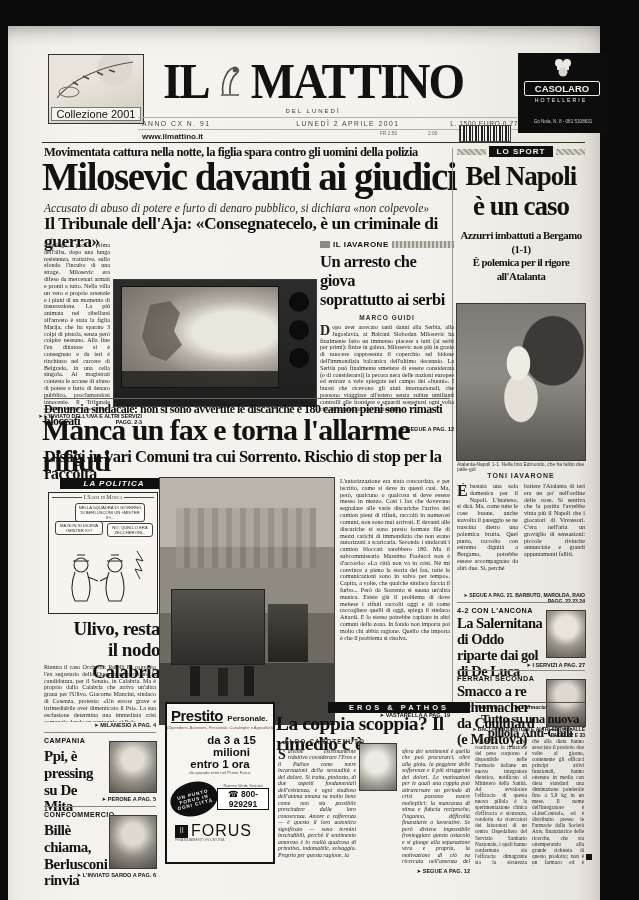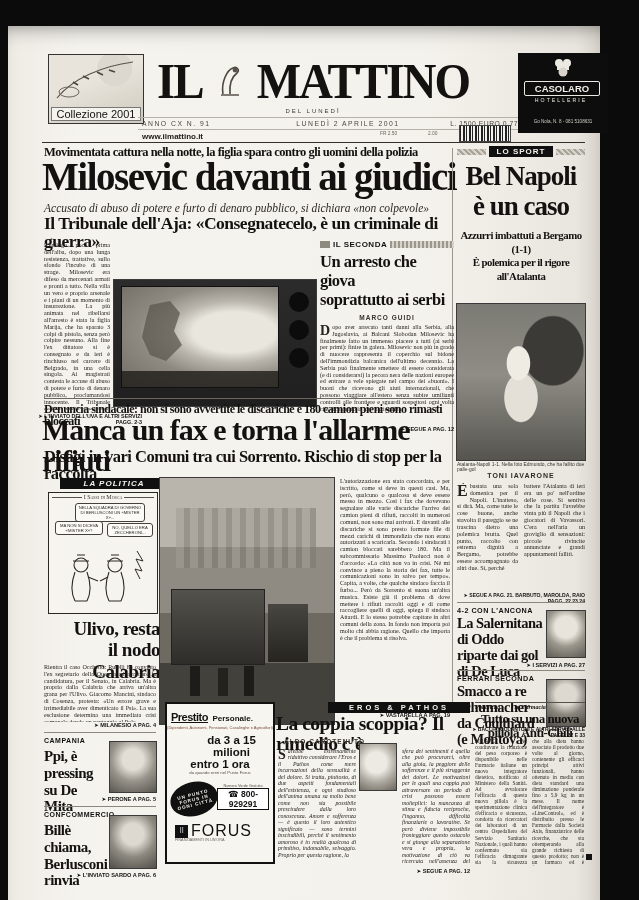--- a/index.html
+++ b/index.html
@@ -33,21 +33,21 @@
          radial-gradient(circle at 70% 20%,#ddd8cf 0 20%,transparent 21%),
          linear-gradient(160deg,#e8e4db 40%,#cfcabf 100%);">
       <svg class="abs" style="left:4px;top:3px" width="84" height="46" viewBox="0 0 84 46">
         <path d="M4 40 C 20 20, 50 8, 80 4" stroke="#5a554d" fill="none" stroke-width="1.2"></path>
         <path d="M30 18 l6 3 M44 14 l6 3 M56 12 l6 2 M20 24 l5 3" stroke="#4a463f" stroke-width="1.6" fill="none"></path>
         <ellipse cx="16" cy="34" rx="10" ry="5" fill="none" stroke="#6a655c" stroke-width="1"></ellipse>
       </svg>
       <div class="abs sans" style="left:2px;bottom:2px;right:2px;background:#f5f3ee;font-size:11px;text-align:center;border:1px solid #777;">Collezione 2001</div>
     </div>
 
-    <div class="abs" style="left:130px;top:26px;width:350px;height:58px;display:flex;align-items:center;justify-content:center;gap:14px;">
+    <div class="abs" style="left:130px;top:26px;width:350px;height:58px;display:flex;align-items:center;justify-content:center;gap:8px;">
       <span style="font-size:47px;font-weight:bold;letter-spacing:-2px;transform:scaleY(1.08);">IL</span>
       <svg width="26" height="34" viewBox="0 0 26 34">
         <path d="M6 30 C 4 18, 10 6, 16 4 C 20 2, 23 6, 20 9 C 16 12, 12 18, 13 30" fill="none" stroke="#4c473f" stroke-width="1.6"></path>
         <circle cx="18" cy="6" r="2.4" fill="#55504a"></circle>
         <path d="M4 31 h18" stroke="#4c473f" stroke-width="1.4"></path>
       </svg>
       <span style="font-size:47px;font-weight:bold;letter-spacing:-2px;transform:scaleY(1.08);">MATTINO</span>
     </div>
     <div class="abs sans" style="left:130px;top:82px;width:350px;text-align:center;font-size:6px;letter-spacing:2px;color:#3d3a34;">DEL LUNEDÌ</div>
 
@@ -97,21 +97,21 @@
       <div class="abs" style="right:4px;top:8px;width:26px;height:108px;">
         <div style="width:20px;height:20px;border-radius:50%;background:#0c0c0c;margin:4px auto;"></div>
         <div style="width:20px;height:20px;border-radius:50%;background:#0c0c0c;margin:8px auto;"></div>
         <div style="width:20px;height:20px;border-radius:50%;background:#0c0c0c;margin:8px auto;"></div>
       </div>
     </div>
 
     <div class="abs" style="left:312px;top:214px;width:134px;">
       <div style="display:flex;align-items:center;gap:3px;">
         <span style="width:10px;height:7px;background:#8d897f;display:inline-block;"></span>
-        <span class="label" style="font-size:8px;">IL SECONDA</span>
+        <span class="label" style="font-size:8px;">IL IAVARONE</span>
         <span style="flex:1;height:7px;background:repeating-linear-gradient(90deg,#9b978d 0 2px,#d8d4cb 2px 4px);"></span>
       </div>
       <div class="headline-serif" style="font-size:16.5px;margin-top:4px;line-height:1.15;">
         <div>Un arresto che giova</div>
         <div>soprattutto ai serbi</div>
       </div>
       <div class="sans" style="text-align:center;font-size:6.5px;font-weight:bold;letter-spacing:1px;color:#35322c;margin:4px 0 3px;">MARCO GUIDI</div>
       <div class="tiny just" style="height:102px;overflow:hidden;">
         <span class="dropcap">D</span><span>opo aver arrecato tanti danni alla Serbia, alla Jugoslavia, ai Balcani Slobodan Milosevic ha finalmente fatto un immenso piacere a tutti (ai serbi per primi): finire in galera. Milosevic non più in grado di nuocere rappresenta il coperchio sul bidone dell'immondizia balcanica dell'ultimo decennio. La Serbia può finalmente smettere di essere considerata (e di considerarsi) la pecora nera delle nazioni europee ed entrare a vele spiegate nel campo dei «buoni». I buoni che ricevono gli aiuti internazionali, che possono viaggiare all'estero senza subire umilianti controlli alle frontiere e sguardi sospettosi ogni volta che dichiarano la loro nazionalità.</span>
       </div>
@@ -223,21 +223,21 @@
       <div class="abs" style="left:30px;top:188px;width:10px;height:30px;background:#1d1c19;"></div>
       <div class="abs" style="left:58px;top:190px;width:10px;height:28px;background:#23221e;"></div>
       <div class="abs" style="left:84px;top:188px;width:10px;height:30px;background:#1d1c19;"></div>
     </div>
 
     <div class="abs tiny just" style="left:332px;top:452px;width:110px;height:232px;overflow:hidden;">L'autorizzazione era stata concordata, e per iscritto, come si deve in questi casi. Ma, però, qualcuno o qualcosa si deve essere messo in mezzo. Così i fax che dovevano segnalare alle varie discariche l'arrivo dei camion pieni di rifiuti, raccolti in numerosi comuni, non sono mai arrivati. E davanti alle discariche si sono presto formate file di mezzi carichi di immondizia che non erano autorizzati a scaricarla. Secondo i sindacati i camion bloccati sarebbero 180. Ma il subcommissario Massimo Paolucci non è d'accordo: «La città non va in crisi. Né mi convince a pieno la storia dei fax, tutte le comunicazioni sono in salvo per tempo». Capita, a volte, che qualche sindaco faccia il furbo... Però da Sorrento si suona un'altra musica. Esiste già il problema di dove mettere i rifiuti raccolti oggi e di come raccogliere quelli di oggi, spiega il sindaco Attardi. E lo stesso potrebbe capitare in altri comuni della zona. In fondo non importa poi molto chi abbia ragione. Quello che importa è che il problema si risolva.</div>
     <div class="abs ref" style="left:332px;top:686px;width:110px;">➤ VASTARELLA A PAG. 19</div>
 
     <div class="abs sans" style="left:157px;top:676px;width:106px;height:158px;border:2px solid #111;background:#f7f5f0;">
       <div style="padding:3px 4px 0;">
-        <span style="font-size:11px;font-weight:bold;letter-spacing:-.5px;text-decoration:underline;">Prestito</span>
+        <span style="font-size:15px;font-weight:bold;letter-spacing:-.5px;text-decoration:underline;">Prestito</span>
         <span style="font-size:8px;font-weight:bold;">Personale.</span>
       </div>
       <div style="font-size:4px;color:#7a4a3a;text-align:center;">(Dipendenti, Autonomi, Pensionati, Casalinghe e Agricoltori)</div>
       <div style="font-size:11.5px;font-weight:bold;text-align:center;margin-top:4px;margin-left:23px;">da 3 a 15 milioni</div>
       <div style="font-size:11.5px;font-weight:bold;text-align:center;">entro 1 ora</div>
       <div style="font-size:4.3px;text-align:center;color:#55514a;">da quando entri nel Punto Forus</div>
       <div class="abs badge" style="left:3px;top:78px;width:44px;height:30px;border-radius:50%;transform:rotate(-14deg);font-size:4.6px;display:flex;align-items:center;justify-content:center;padding:2px;">UN PUNTO FORUS IN OGNI CITTÀ</div>
       <div class="abs" style="left:50px;top:80px;width:52px;">
         <div style="font-size:3.8px;text-align:center;color:#55514a;">Numero Verde Gratuito</div>
         <div style="border:1px solid #111;font-weight:bold;font-size:8.5px;text-align:center;background:#fff;"><span>☎</span> <span>800-929291</span></div>

